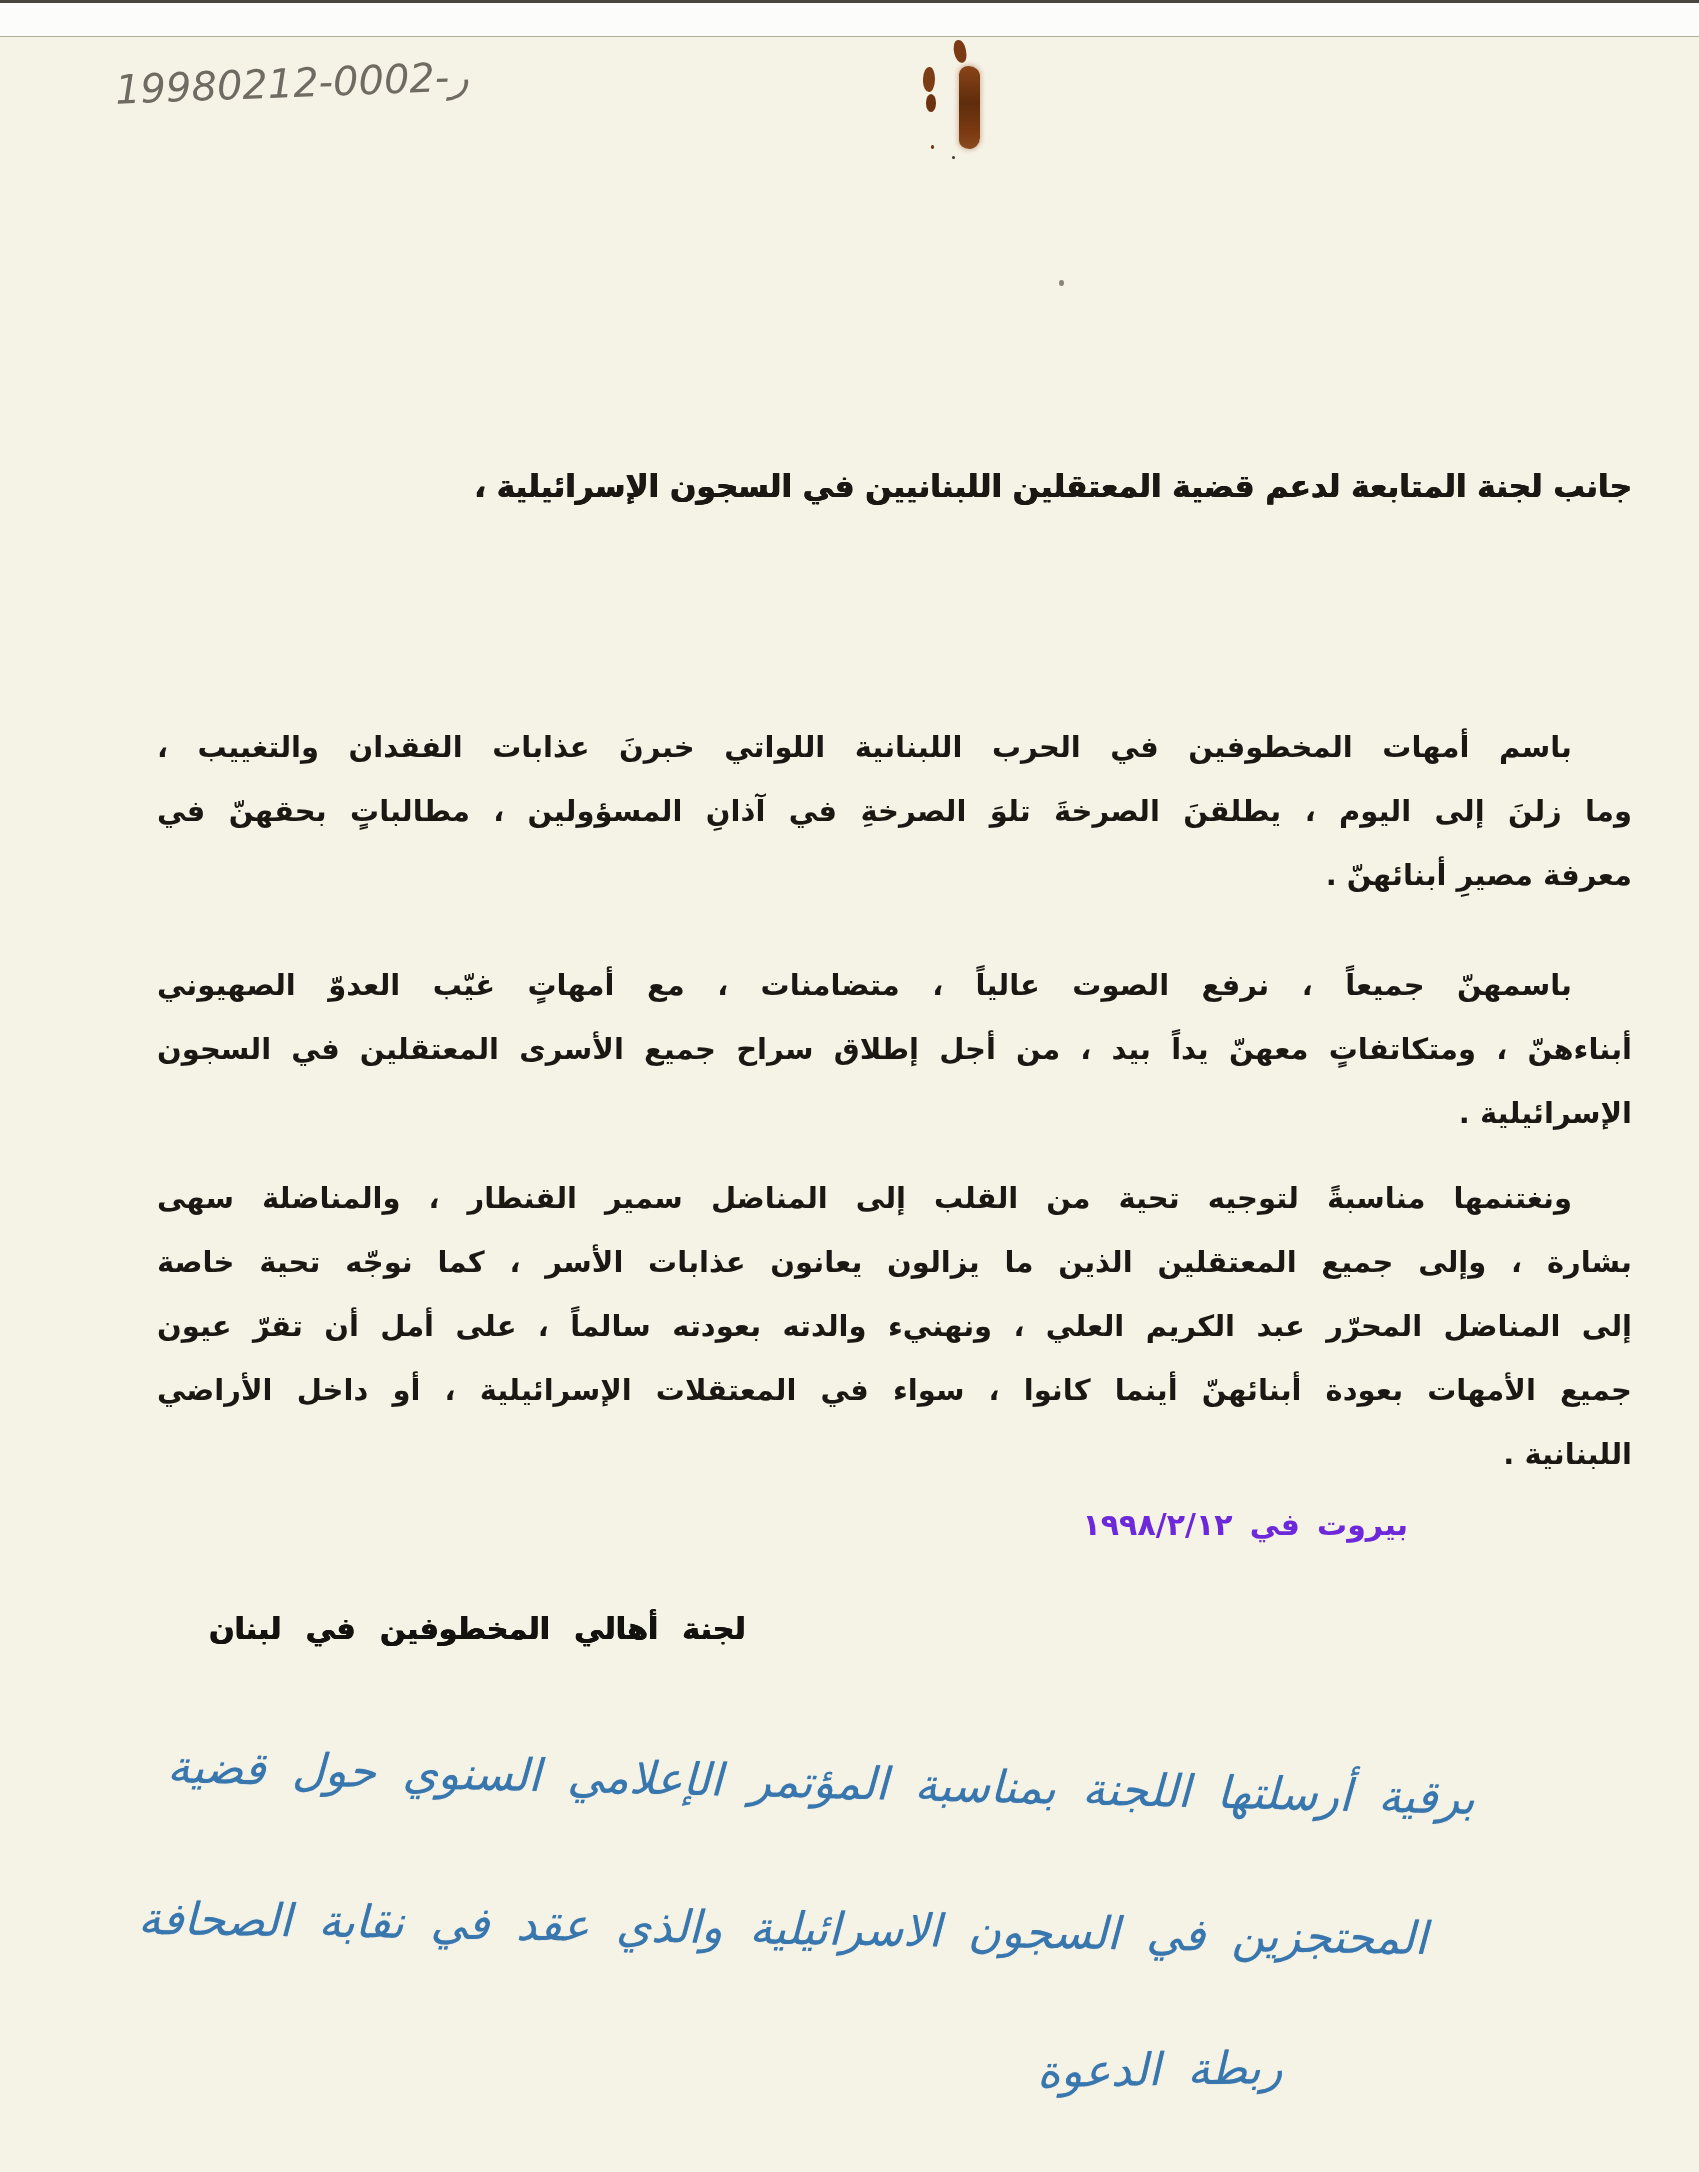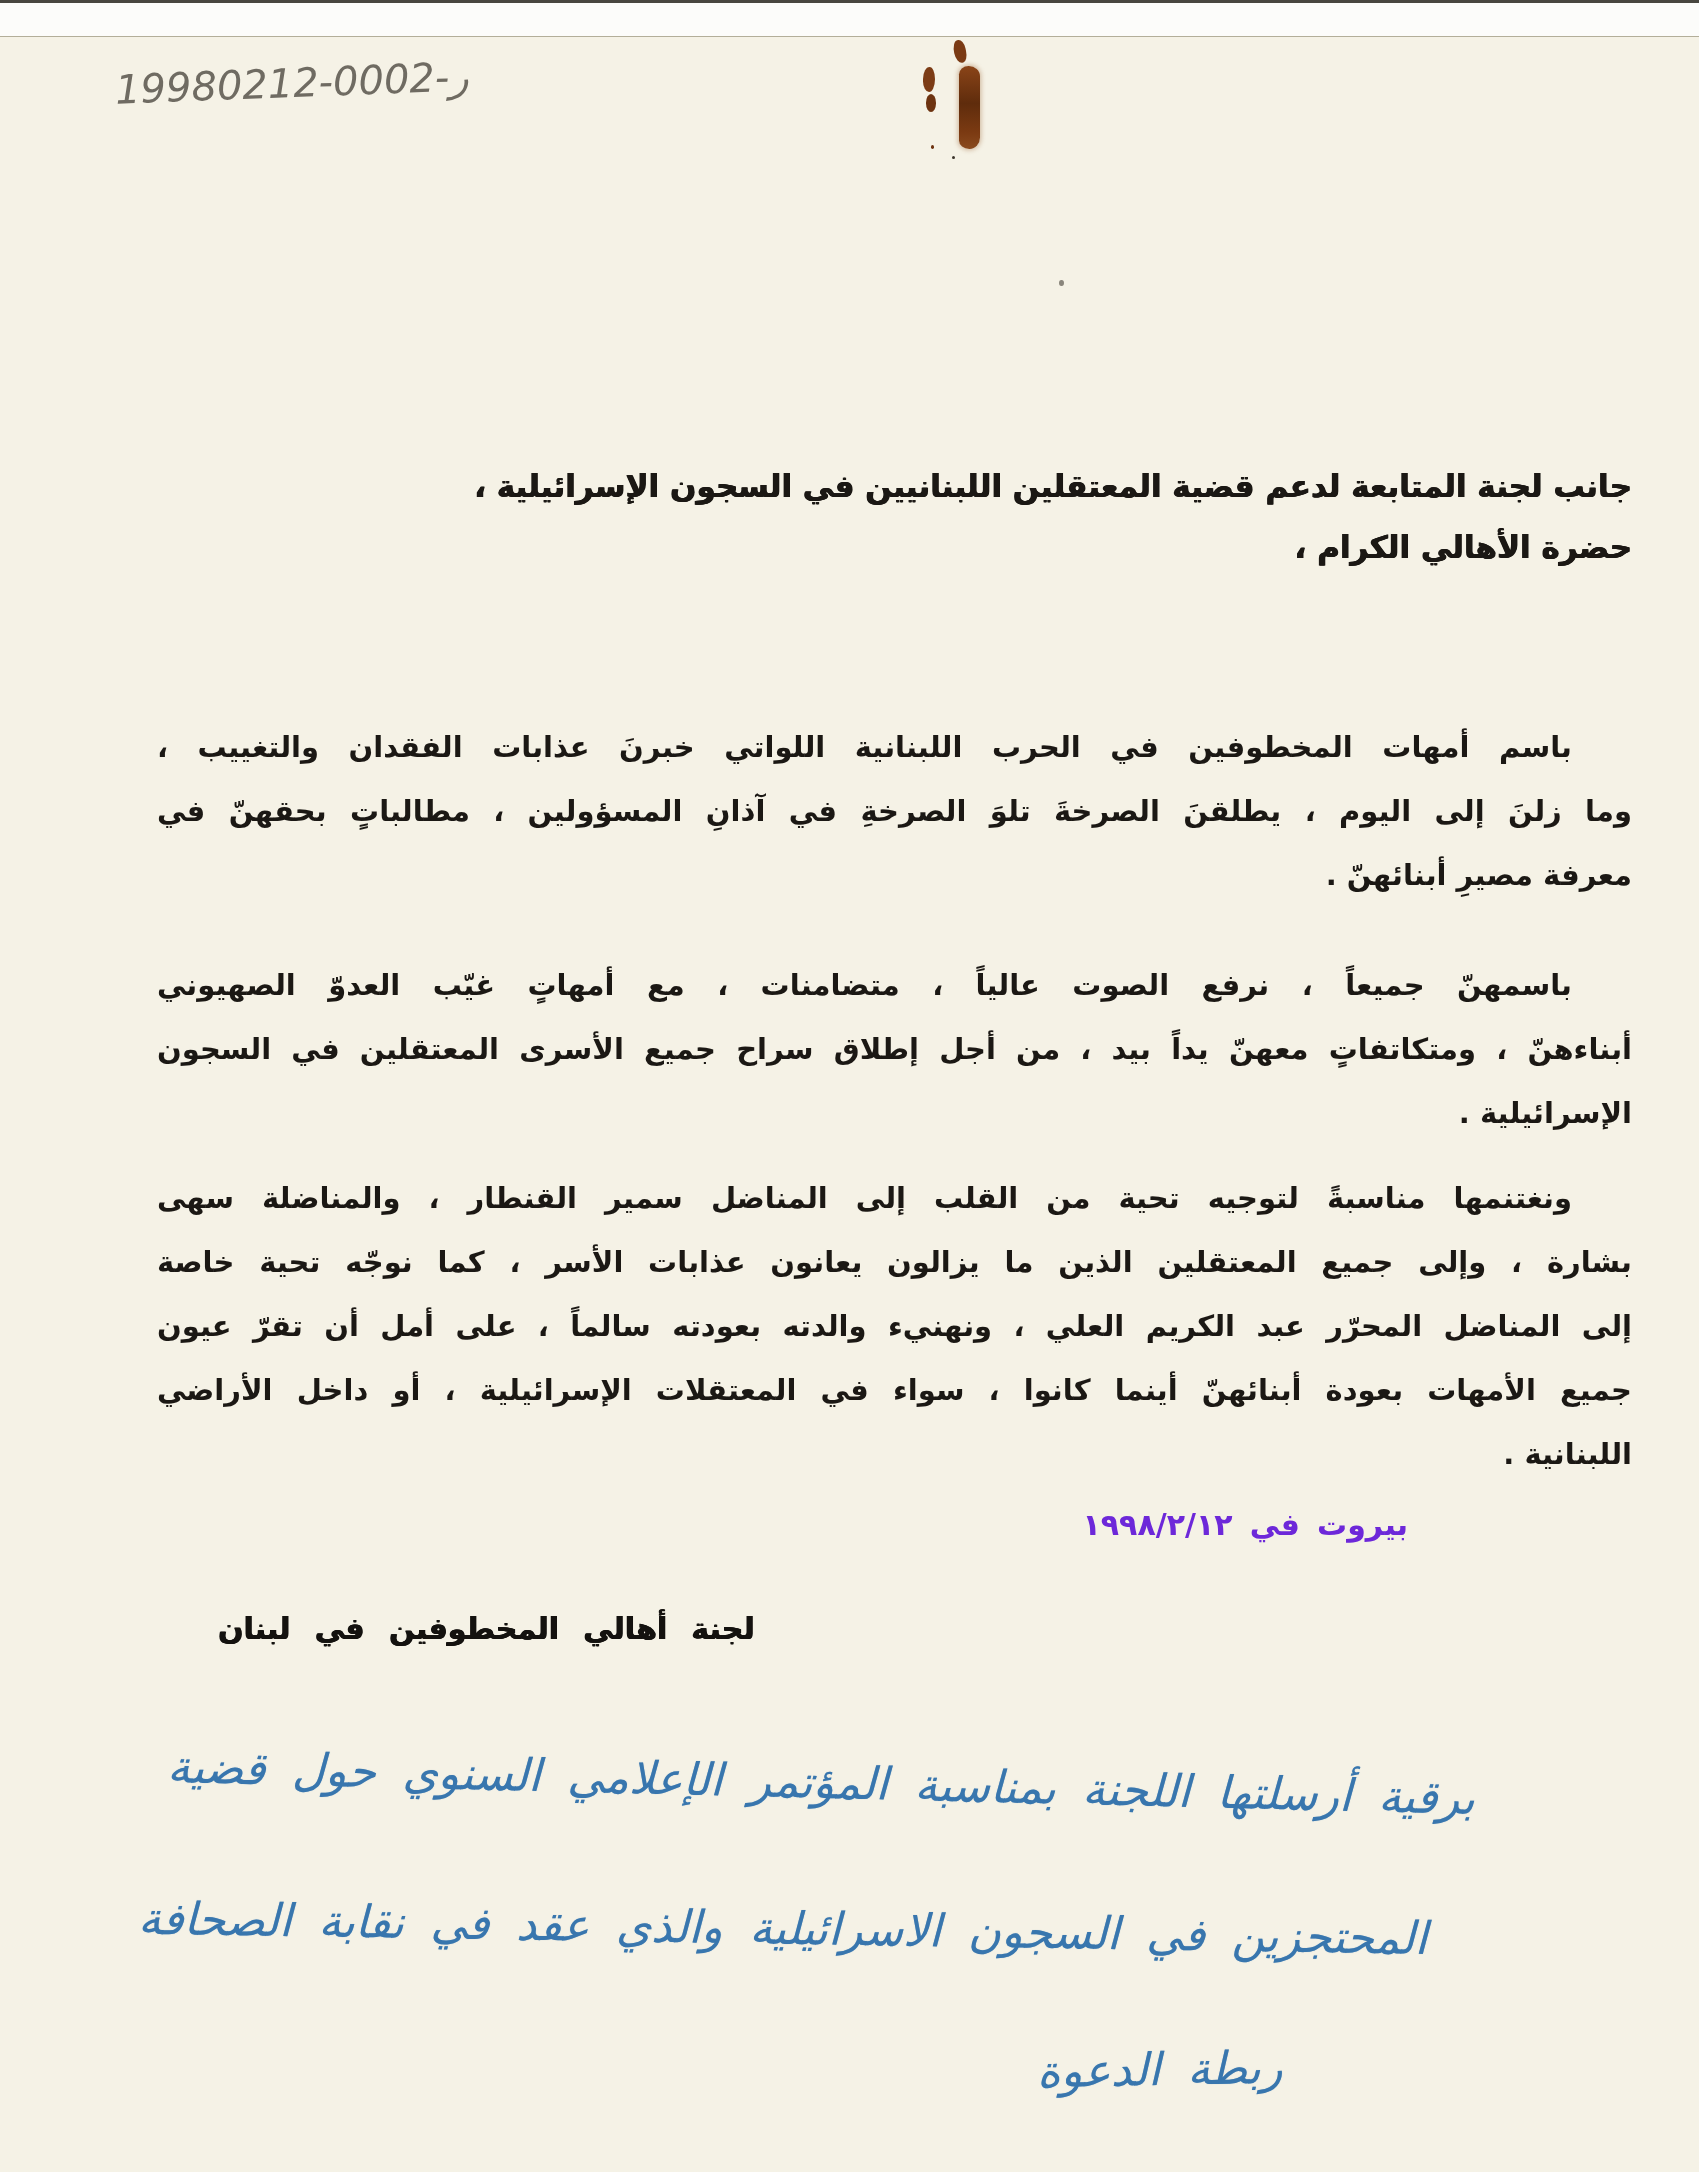--- a/index.html
+++ b/index.html
@@ -75,21 +75,20 @@
   .dateline {
     position: absolute; right: 292px; top: 1507px;
     direction: rtl; font-size: 30px; font-weight: bold; color: #6d28d9;
     word-spacing: 6.8px; white-space: nowrap;
   }
   .signature {
     position: absolute; left: 209px; top: 1611px;
     direction: rtl; font-size: 30px; font-weight: bold; color: #14120f;
     word-spacing: 13.7px; white-space: nowrap;
     text-shadow: 0.5px 0 currentColor, -0.5px 0 currentColor;
-    margin-left: 9px;
   }
   
   .hand {
     position: absolute; direction: rtl; color: #3876ae;
     font-size: 45px; font-style: italic;
     letter-spacing: 1.4px; word-spacing: 12.3px; white-space: nowrap;
     text-shadow: 0 0 0.7px rgba(56,118,174,.55);
   }
   .hand-1 { right: 225px; top: 1772px; transform: rotate(1.4deg); transform-origin: right center; }
   .hand-2 { right: 273px; top: 1912px; transform: rotate(0.9deg); transform-origin: right center; }
@@ -109,21 +108,20 @@
   <div class="stain stain-streak"></div>
   <div class="stain stain-top"></div>
   <div class="stain stain-left-a"></div>
   <div class="stain stain-left-b"></div>
   <div class="stain stain-dot-a"></div>
   <div class="stain stain-dot-b"></div>
   <div class="speck speck-a"></div>
 
   <div class="typed heading">
     <div class="line thick">جانب لجنة المتابعة لدعم قضية المعتقلين اللبنانيين في السجون الإسرائيلية ،</div>
-    <div class="line thick">حضرة الأهالي الكرام ،</div>
   </div>
 
   <div class="typed para p1">
     <div class="line just first">باسم أمهات المخطوفين في الحرب اللبنانية اللواتي خبرنَ عذابات الفقدان والتغييب ،</div>
     <div class="line just">وما زلنَ إلى اليوم ، يطلقنَ الصرخةَ تلوَ الصرخةِ في آذانِ المسؤولين ، مطالباتٍ بحقهنّ في</div>
     <div class="line endline">معرفة مصيرِ أبنائهنّ .</div>
   </div>
 
   <div class="typed para p2">
     <div class="line just first">باسمهنّ جميعاً ، نرفع الصوت عالياً ، متضامنات ، مع أمهاتٍ غيّب العدوّ الصهيوني</div>

